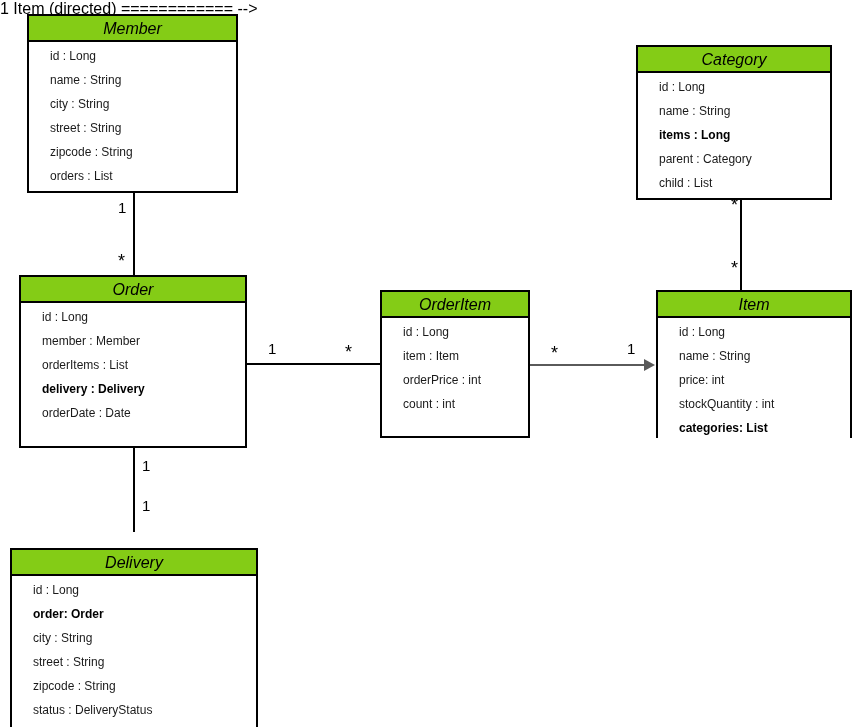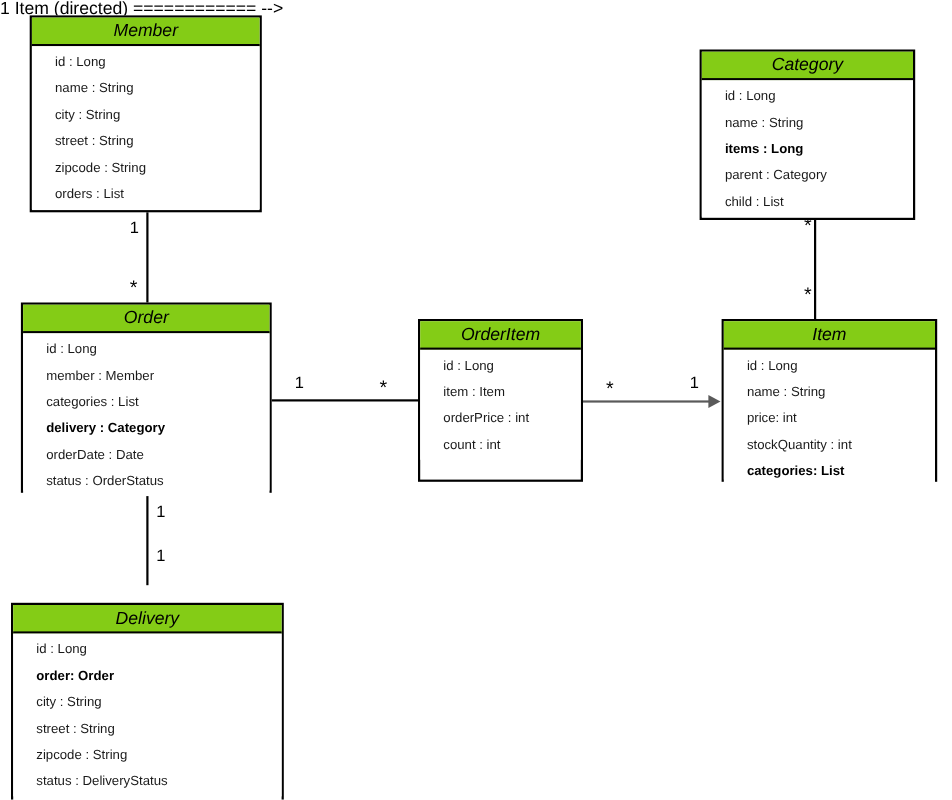--- a/index.html
+++ b/index.html
@@ -125,24 +125,23 @@
       <div class="uml-attr">child : List</div>
     </div>
   </div>
 
   
   <div class="uml-class" style="left:19px; top:275px; width:228px; height:173px;">
     <div class="uml-header">Order</div>
     <div class="uml-attrs">
       <div class="uml-attr">id : Long</div>
       <div class="uml-attr">member : Member</div>
-      <div class="uml-attr">categories : List</div>
-      <div class="uml-attr bold">delivery : Category</div>
+      <div class="uml-attr">orderItems : List</div>
+      <div class="uml-attr bold">delivery : Delivery</div>
       <div class="uml-attr">orderDate : Date</div>
-      <div class="uml-attr">status : OrderStatus</div>
     </div>
   </div>
 
   
   <div class="uml-class" style="left:380px; top:290px; width:150px; height:148px;">
     <div class="uml-header">OrderItem</div>
     <div class="uml-attrs">
       <div class="uml-attr">id : Long</div>
       <div class="uml-attr">item : Item</div>
       <div class="uml-attr">orderPrice : int</div>

